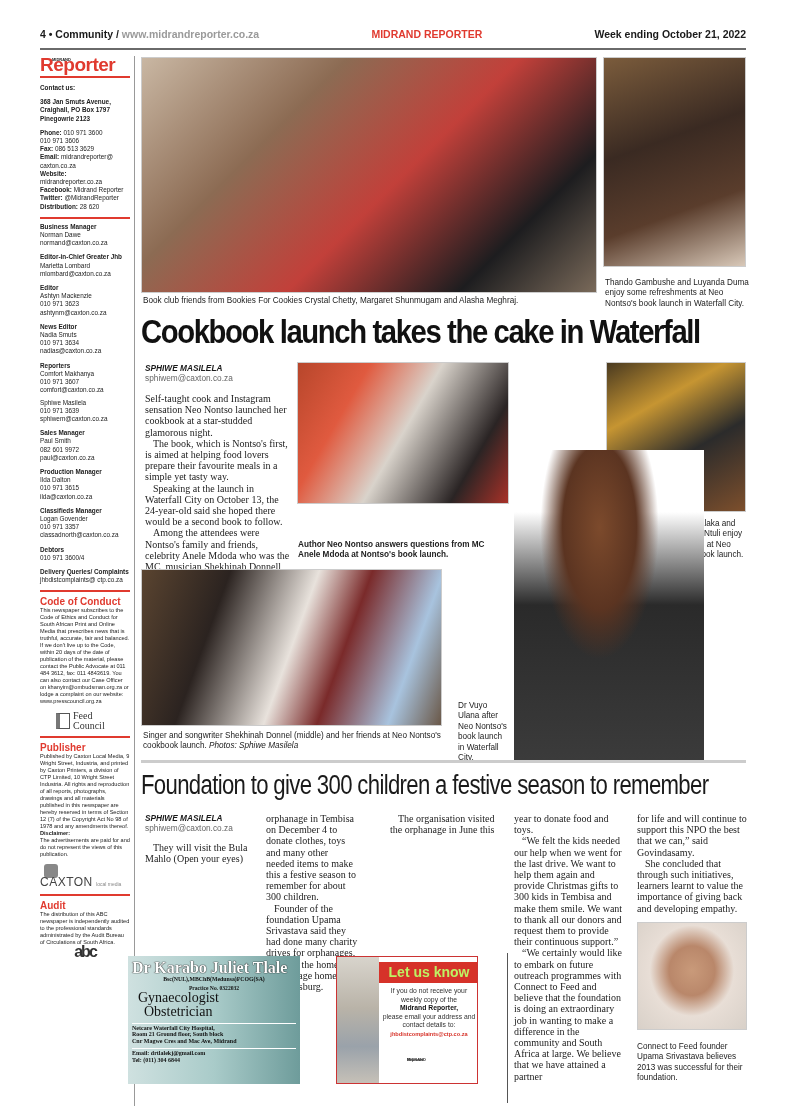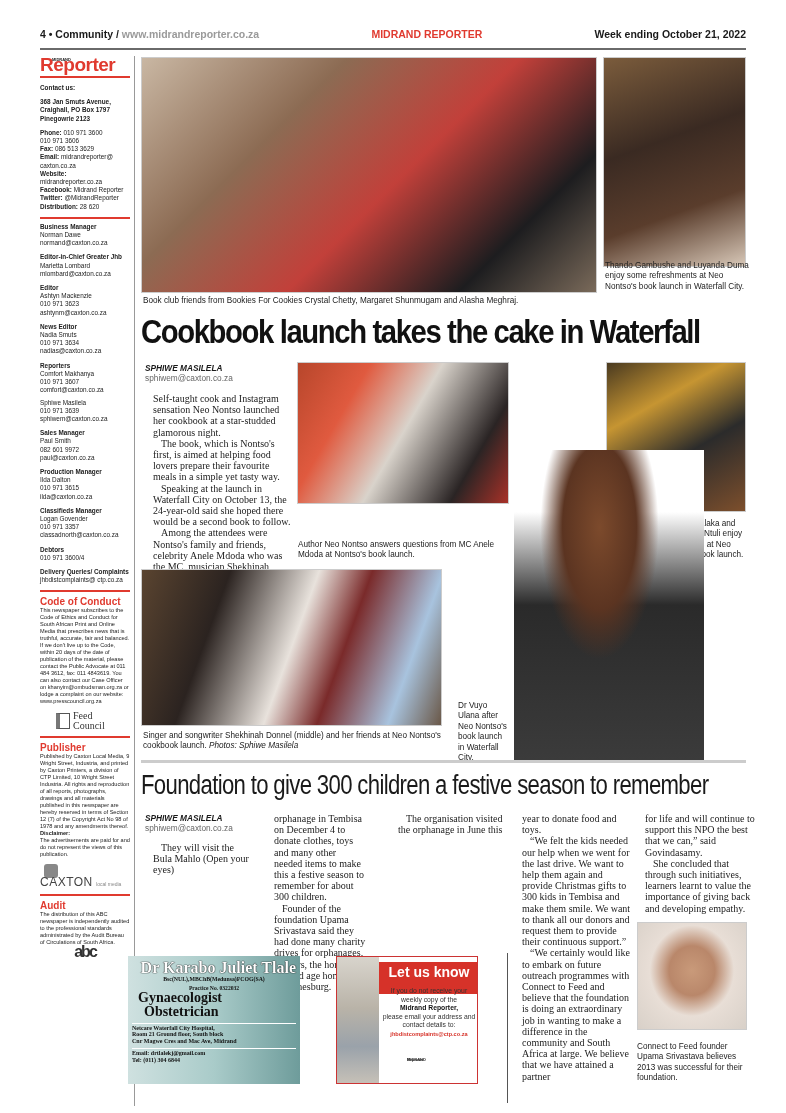--- a/index.html
+++ b/index.html
@@ -35,36 +35,36 @@
   .ph3 { left: 297px; top: 362px; width: 212px; height: 142px; background: linear-gradient(120deg, #b7462b 0%, #e05a3f 25%, #d9d3cb 50%, #2a2424 80%, #a83128 100%); }
   .ph4 { left: 606px; top: 362px; width: 140px; height: 150px; background: linear-gradient(150deg, #4a3a20 0%, #c69532 30%, #2b2b2b 60%, #7d4f2c 100%); }
   .ph5 { left: 514px; top: 450px; width: 190px; height: 310px; background: radial-gradient(ellipse at 45% 25%, #7c4a2c 0%, #5b3421 25%, transparent 40%), linear-gradient(180deg, #fff 0%, #fff 20%, #2a2a2a 50%, #3b3b3b 100%); border: none; }
   .ph6 { left: 141px; top: 569px; width: 301px; height: 157px; background: linear-gradient(110deg, #5a4430 0%, #2b2320 25%, #e8e2dc 50%, #7a2a2a 65%, #a8c3de 85%, #6a5848 100%); }
   .ph7 { left: 637px; top: 922px; width: 110px; height: 108px; background: radial-gradient(ellipse at 50% 45%, #c99a7a 0%, #b9876a 30%, #e8ded6 55%, #d8d0c8 100%); }
   .cap { font-size: 8.2px; line-height: 10.4px; color: #222; }
   .h1 { left: 141px; top: 312px; width: 610px; font-family: "Liberation Sans", sans-serif; font-weight: bold; font-size: 34px; line-height: 38px; letter-spacing: -1.6px; color: #111; transform: scaleX(0.86); transform-origin: left; white-space: nowrap; }
   .byline { font-size: 8.3px; line-height: 10px; }
   .byline .nm { font-weight: bold; font-style: italic; }
   .byline .em { color: #666; }
-  .body { font-family: "Liberation Serif", serif; font-size: 10px; line-height: 11.2px; color: #222; margin-left: 8px; }
+  .body { font-family: "Liberation Serif", serif; font-size: 10px; line-height: 11.2px; color: #222; }
   .body p { text-indent: 8px; }
   .body p.first { text-indent: 0; }
   .rule2 { left: 141px; top: 760px; width: 605px; height: 3px; background: #ccc; }
   .h2 { left: 141px; top: 768px; width: 610px; font-family: "Liberation Sans", sans-serif; font-size: 27px; line-height: 34px; color: #1a1a1a; letter-spacing: -0.8px; transform: scaleX(0.82); transform-origin: left; white-space: nowrap; }
   
   .ad1 { left: 128px; top: 956px; width: 172px; height: 128px; background: linear-gradient(90deg, #cfe1e0 0%, #a9cbc9 50%, #6e9c9b 100%); font-family: "Liberation Serif", serif; color: #111; padding: 3px 4px; }
-  .ad1 .dr { font-size: 16px; line-height: 17px; font-weight: bold; color: #fff; text-shadow: 0 0 1px #000, 0 0 1px #000; text-align: right; font-family: Liberation Serif, serif; }
+  .ad1 .dr { font-size: 16px; line-height: 17px; font-weight: bold; color: #fff; text-shadow: 0 0 1px #000, 0 0 1px #000; text-align: left; font-family: Liberation Serif, serif; }
   .ad1 .deg { font-size: 5.8px; font-weight: bold; text-align: center; }
   .ad1 .pr { font-size: 5.6px; font-weight: bold; text-align: center; margin-top: 3px; }
-  .ad1 .sp { font-size: 14px; line-height: 14px; font-weight: bold; margin-left: 6px; }
+  .ad1 .sp { font-size: 14px; line-height: 14px; font-weight: normal; margin-left: 6px; }
   .ad1 .ln { border-top: 1px solid #fff; margin: 4px 0 1px; }
   .ad1 .ad { font-size: 6px; line-height: 6.4px; font-weight: bold; }
   .ad2 { left: 336px; top: 956px; width: 142px; height: 128px; border: 1px solid #c33; overflow: hidden; }
   .ad2 .papers { position: absolute; left: 0; top: 0; width: 42px; height: 128px; background: linear-gradient(180deg, #d8d4cc 0%, #b9b3a8 40%, #9aa2aa 70%, #c8c2b8 100%); }
-  .ad2 .title { position: absolute; left: 42px; top: 5px; width: 100px; height: 32px; background: #d63229; color: #ffffff; font-weight: bold; font-size: 14px; line-height: 21px; text-align: center; }
+  .ad2 .title { position: absolute; left: 42px; top: 5px; width: 100px; height: 21px; background: #d63229; color: #bef264; font-weight: bold; font-size: 14px; line-height: 21px; text-align: center; }
   .ad2 .msg { position: absolute; left: 44px; top: 30px; width: 96px; font-size: 6.8px; line-height: 8.5px; text-align: center; color: #333; }
   .ad2 .msg b { color: #111; }
   .ad2 .mail { color: #d63229; font-weight: bold; font-size: 5.6px; }
   .ad2 .rep { position: absolute; left: 60px; top: 102px; font-size: 17px; font-weight: bold; color: #d63229; }
   .ad2 .rep span { font-size: 4px; color: #333; position: absolute; left: 10px; top: -2px; }
   .ad-frame { left: 124px; top: 953px; width: 384px; height: 150px; border-right: 1px solid #555; }
 </style>
 </head>
 <body>
 
@@ -128,39 +128,39 @@
   <div class="rule"></div>
   <h4>Audit</h4>
   <div class="small">The distribution of this ABC newspaper is independently audited to the professional standards administrated by the Audit Bureau of Circulations of South Africa.</div>
   <div class="abc">abc</div>
 </div>
 <div class="abs vline"></div>
 
 <div class="abs photo ph1"></div>
 <div class="abs cap" style="left:143px;top:296px;width:450px;">Book club friends from Bookies For Cookies Crystal Chetty, Margaret Shunmugam and Alasha Meghraj.</div>
 <div class="abs photo ph2"></div>
-<div class="abs cap" style="left:605px;top:261px;width:145px;">Thando Gambushe and Luyanda Duma enjoy some refreshments at Neo Nontso's book launch in Waterfall City.</div>
+<div class="abs cap" style="left:605px;top:278px;width:145px;">Thando Gambushe and Luyanda Duma enjoy some refreshments at Neo Nontso's book launch in Waterfall City.</div>
 
 <div class="abs h1">Cookbook launch takes the cake in Waterfall</div>
 
 <div class="abs" style="left:145px;top:363px;width:148px;">
   <div class="byline">
       <div class="nm">SPHIWE MASILELA</div>
       <div class="em">sphiwem@caxton.co.za</div>
     </div>
   <div class="body" style="margin-top:10px;">
     <p class="first">Self-taught cook and Instagram sensation Neo Nontso launched her cookbook at a star-studded glamorous night.</p>
     <p>The book, which is Nontso's first, is aimed at helping food lovers prepare their favourite meals in a simple yet tasty way.</p>
     <p>Speaking at the launch in Waterfall City on October 13, the 24-year-old said she hoped there would be a second book to follow.</p>
     <p>Among the attendees were Nontso's family and friends, celebrity Anele Mdoda who was the MC, musician Shekhinah Donnell and personality Lasizwe Dambuza.</p>
   </div>
 </div>
 
 <div class="abs photo ph3"></div>
-<div class="abs cap" style="left:298px;top:540px;width:210px;">Author Neo Nontso answers questions from MC Anele Mdoda at Nontso's book launch.</div>
+<div class="abs cap" style="left:298px;top:540px;width:210px;font-weight:bold;">Author Neo Nontso answers questions from MC Anele Mdoda at Nontso's book launch.</div>
 <div class="abs photo ph4"></div>
 <div class="abs cap" style="left:663px;top:519px;width:90px;">Katlego Malaka and Siyabonga Ntuli enjoy themselves at Neo Nontso's book launch.</div>
 <div class="abs ph5"></div>
 <div class="abs photo ph6"></div>
 <div class="abs cap" style="left:143px;top:731px;width:300px;"><span>Singer and songwriter Shekhinah Donnel (middle) and her friends at Neo Nontso's cookbook launch. </span><i>Photos: Sphiwe Masilela</i></div>
 <div class="abs cap" style="left:458px;top:701px;width:52px;">Dr Vuyo Ulana after Neo Nontso's book launch in Waterfall City.</div>
 
 <div class="abs rule2"></div>
 <div class="abs h2">Foundation to give 300 children a festive season to remember</div>
 

